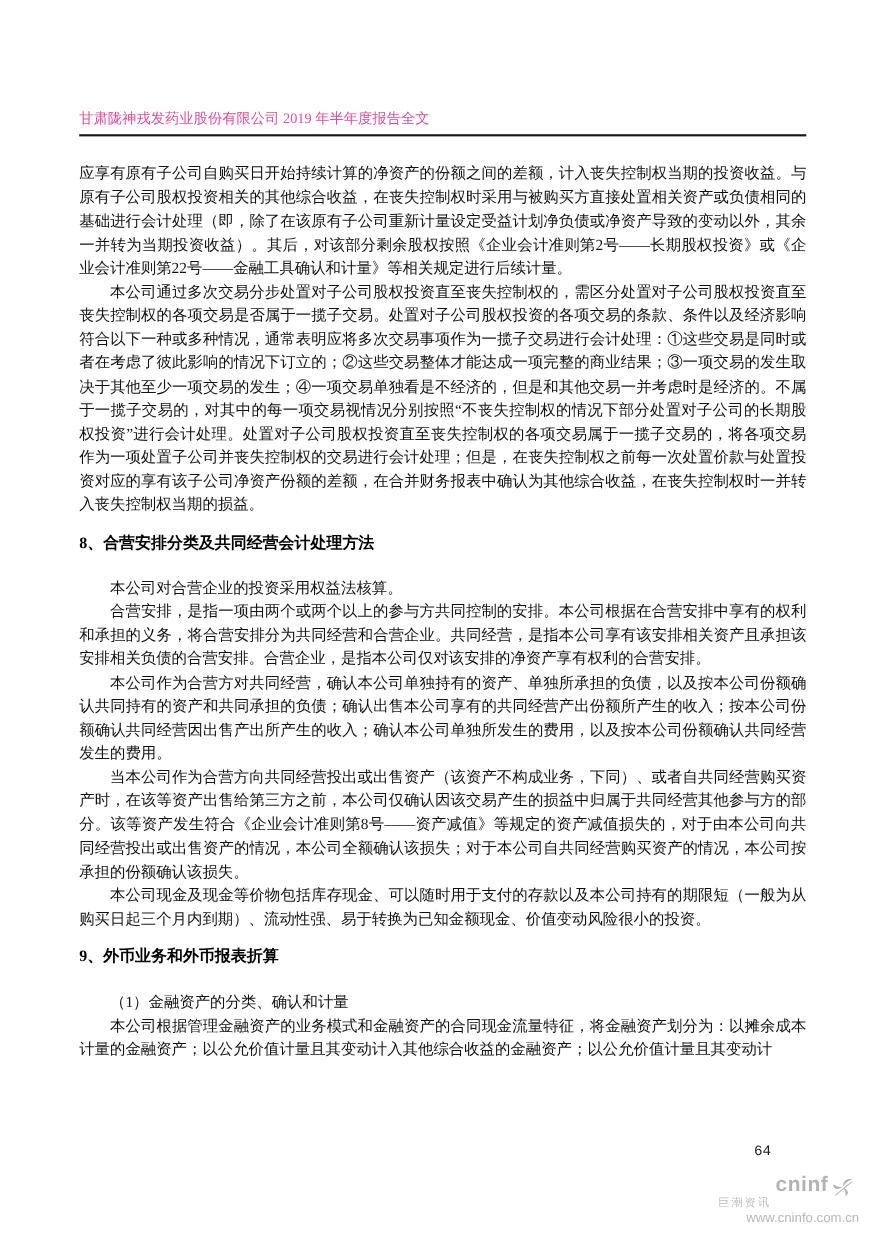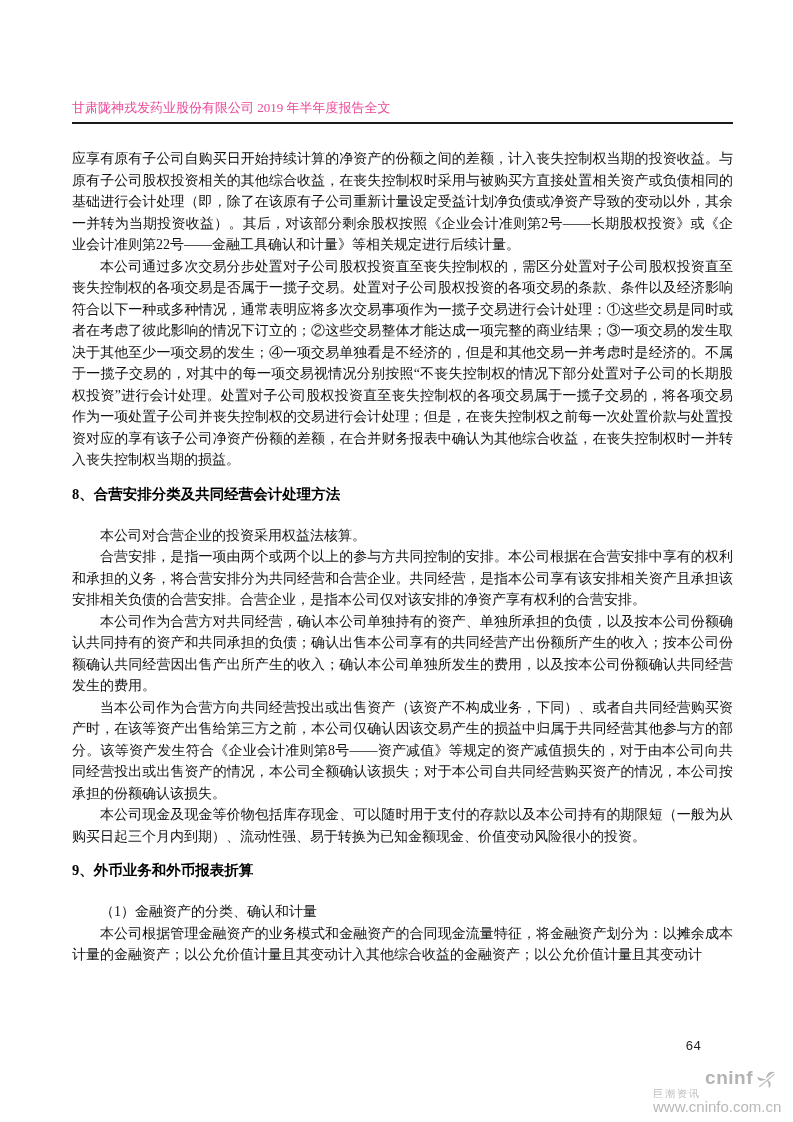--- a/index.html
+++ b/index.html
@@ -81,21 +81,21 @@
     padding-right: 26px;
     font-size: 10px;
     letter-spacing: 2px;
     line-height: 11px;
     color: #bcbcbc;
     margin-top: -2px;
   }
   .wm-url {
     text-align: right;
     padding-right: 2px;
-    font-size: 15px;
+    font-size: 12px;
     line-height: 14px;
     color: #b8b8b8;
     margin-top: 1px;
   }
 </style>
 </head>
 <body>
 
 <div class="page">
 

